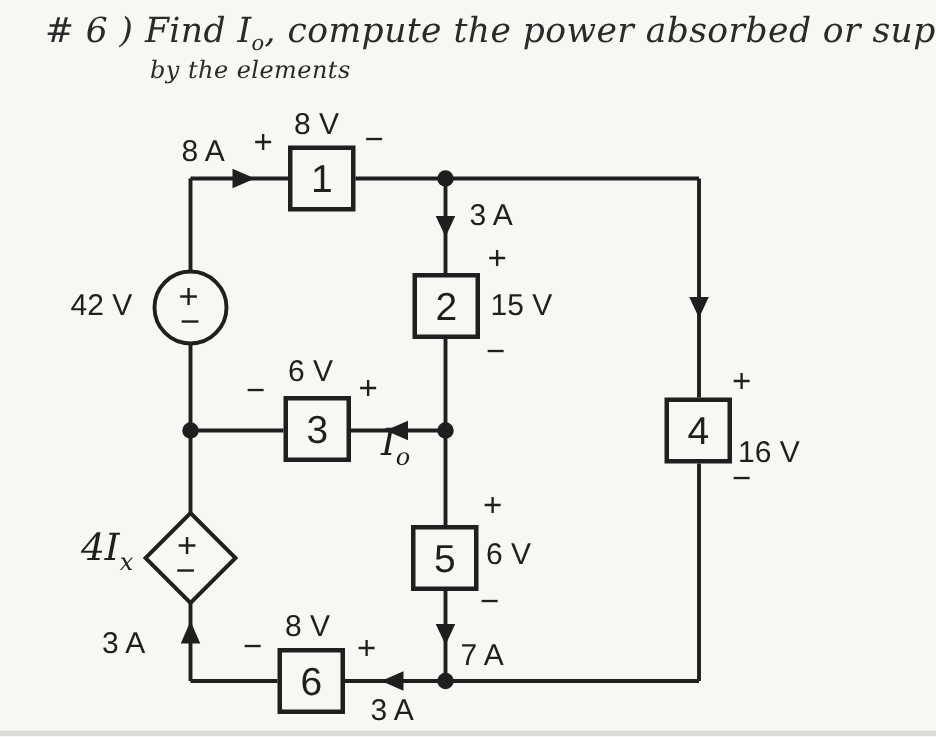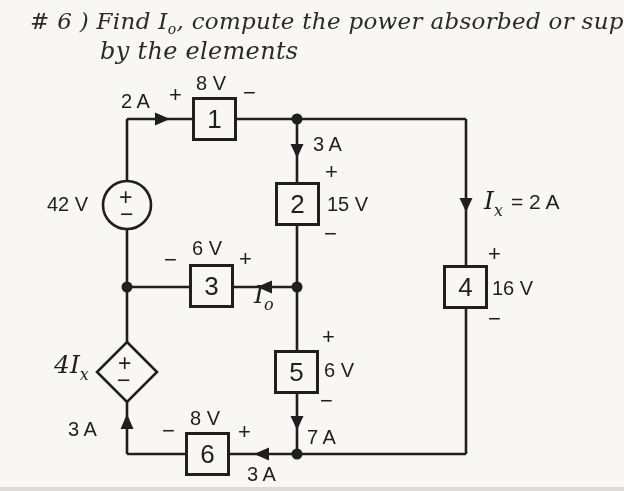--- a/index.html
+++ b/index.html
@@ -14,21 +14,21 @@
   
   .hand{
     position:absolute;
     font-family:"DejaVu Serif",serif;
     font-style:italic;
     color:#2a2a2a;
     letter-spacing:.3px;
     white-space:nowrap;
   }
   .t1{left:30px;top:8px;font-size:23px;}
-  .t2{left:100px;top:37px;font-size:24px;}
+  .t2{left:100px;top:37px;font-size:16px;}
   .hand .hsub{font-size:14px;position:relative;top:5px;}
 
   
   .ebox{
     position:absolute;
     width:45px;height:44px;
     box-sizing:border-box;
     border:3px solid #1f1f1f;
     background:#f8f7f3;
     display:flex;align-items:center;justify-content:center;
@@ -118,38 +118,37 @@
     </div>
 
   <div class="lbl src-sign" style="left:119px;top:186px">+</div>
   <div class="lbl src-sign" style="left:120px;top:203px">−</div>
   <div class="lbl src-sign" style="left:118px;top:352px">+</div>
   <div class="lbl src-sign" style="left:117px;top:369px">−</div>
 
   <div class="lbl" style="left:47px;top:194px">42 V</div>
   <div class="lbl" style="left:54px;top:352px"><span class="math">4</span><span class="msym">I</span><span class="msub">x</span></div>
 
-  <div class="lbl" style="left:121px;top:91px">2 A</div>
+  <div class="lbl" style="left:121px;top:91px">8 A</div>
   <div class="lbl sign" style="left:169px;top:84px">+</div>
   <div class="lbl" style="left:196px;top:73px">8 V</div>
   <div class="lbl sign" style="left:243px;top:82px">−</div>
 
   <div class="lbl" style="left:313px;top:134px">3 A</div>
   <div class="lbl sign" style="left:325px;top:161px">+</div>
   <div class="lbl" style="left:327px;top:194px">15 V</div>
   <div class="lbl sign" style="left:324px;top:223px">−</div>
 
   <div class="lbl" style="left:192px;top:238px">6 V</div>
   <div class="lbl sign" style="left:164px;top:249px">−</div>
   <div class="lbl sign" style="left:239px;top:248px">+</div>
   <div class="lbl" style="left:254px;top:282px"><span class="msym">I</span><span class="msub">o</span></div>
 
-  <div class="lbl" style="left:484px;top:188px"><span class="msym">I</span><span class="msub">x</span><span class="meq">= 2 A</span></div>
   <div class="lbl sign" style="left:488px;top:243px">+</div>
-  <div class="lbl" style="left:492px;top:278px">16 V</div>
+  <div class="lbl" style="left:492px;top:292px">16 V</div>
   <div class="lbl sign" style="left:488px;top:308px">−</div>
 
   <div class="lbl sign" style="left:322px;top:326px">+</div>
   <div class="lbl" style="left:324px;top:360px">6 V</div>
   <div class="lbl sign" style="left:320px;top:390px">−</div>
   <div class="lbl" style="left:307px;top:427px">7 A</div>
 
   <div class="lbl" style="left:68px;top:419px">3 A</div>
   <div class="lbl" style="left:190px;top:408px">8 V</div>
   <div class="lbl sign" style="left:162px;top:420px">−</div>

